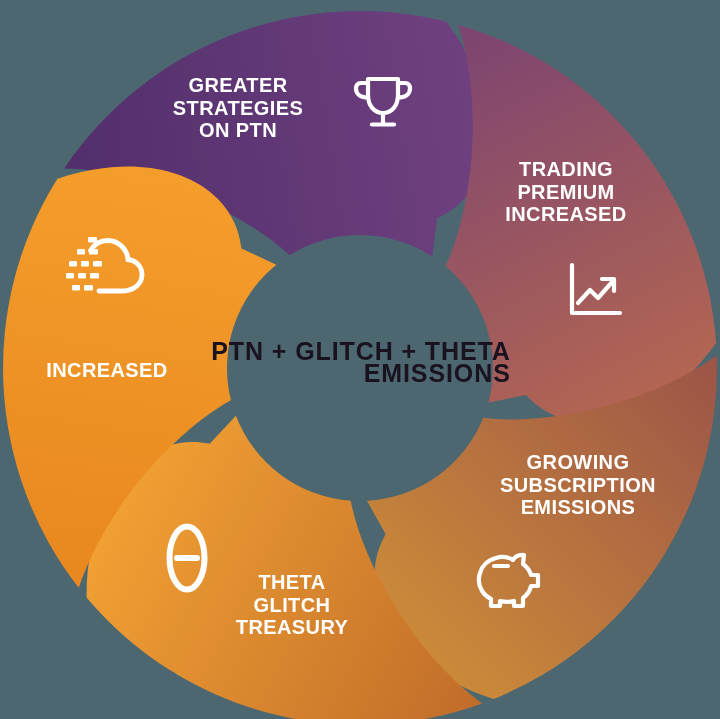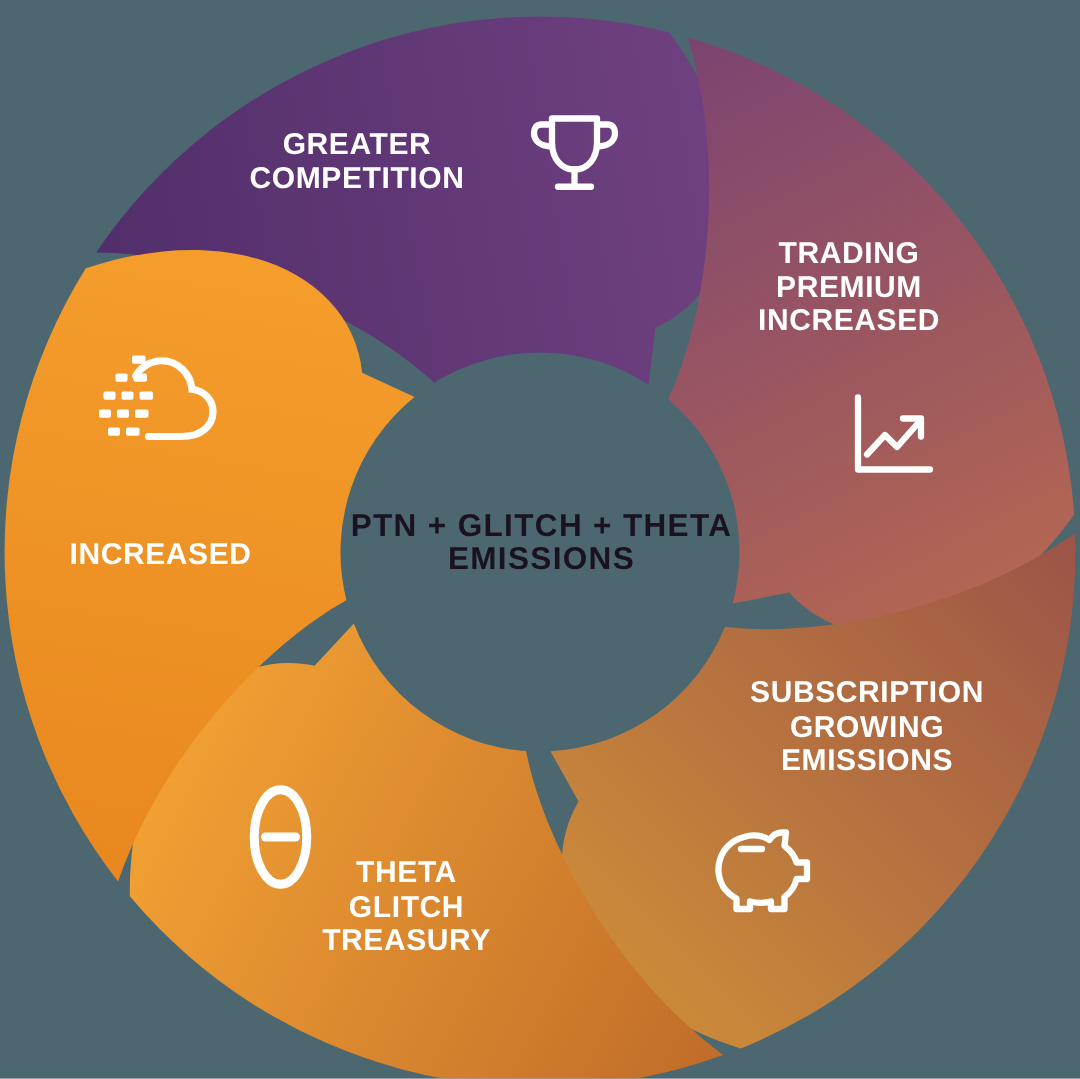--- a/index.html
+++ b/index.html
@@ -10,22 +10,22 @@
   }
   .flywheel{position:absolute;left:0;top:0;}
   .seg-label{
     position:absolute;transform:translate(-50%,-50%);
     color:#ffffff;font-weight:bold;font-size:20px;line-height:22.5px;
     letter-spacing:0.4px;text-align:center;white-space:nowrap;
   }
   .seg-label span{display:block;}
   .center-label{
     position:absolute;transform:translate(-50%,-50%);
-    color:#1b1220;font-weight:bold;font-size:21px;line-height:22px;
-    letter-spacing:0.9px;text-align:center;white-space:nowrap;
+    color:#1b1220;font-weight:bold;font-size:25px;line-height:22px;
+    letter-spacing:0.9px;text-align:right;white-space:nowrap;
   }
   .center-label span{display:block;}
   .icon{position:absolute;color:#ffffff;}
 </style>
 </head>
 <body>
 
 <div class="stage" style="background: rgb(76, 103, 112);">
 
   <svg class="flywheel" width="720" height="719" viewBox="0 0 720 719">
@@ -106,36 +106,37 @@
       <rect x="0" y="43" width="8" height="5.5" rx="1.2"></rect>
       <rect x="12" y="43" width="8" height="5.5" rx="1.2"></rect>
       <rect x="24" y="43" width="9" height="5.5" rx="1.2"></rect>
       <rect x="6" y="55" width="8" height="5.5" rx="1.2"></rect>
       <rect x="18" y="55" width="9" height="5.5" rx="1.2"></rect>
     </g>
   </svg>
 
   <div class="seg-label" style="left:238px;top:108px">
     <span>GREATER</span>
-    <span>COMPETITION</span>
+    <span>STRATEGIES</span>
+    <span>ON PTN</span>
   </div>
 
   <div class="seg-label" style="left:566px;top:192px">
     <span>TRADING</span>
     <span>PREMIUM</span>
     <span>INCREASED</span>
   </div>
 
   <div class="seg-label" style="left:578px;top:485px">
+    <span>GROWING</span>
     <span>SUBSCRIPTION</span>
-    <span>GROWING</span>
     <span>EMISSIONS</span>
   </div>
 
-  <div class="seg-label" style="left:271px;top:605px">
+  <div class="seg-label" style="left:292px;top:605px">
     <span>THETA</span>
     <span>GLITCH</span>
     <span>TREASURY</span>
   </div>
 
   <div class="seg-label" style="left:107px;top:370px">
     <span>INCREASED</span>
   </div>
 
   <div class="center-label" style="left: 361px; top: 362px; color: rgb(27, 18, 32);">

